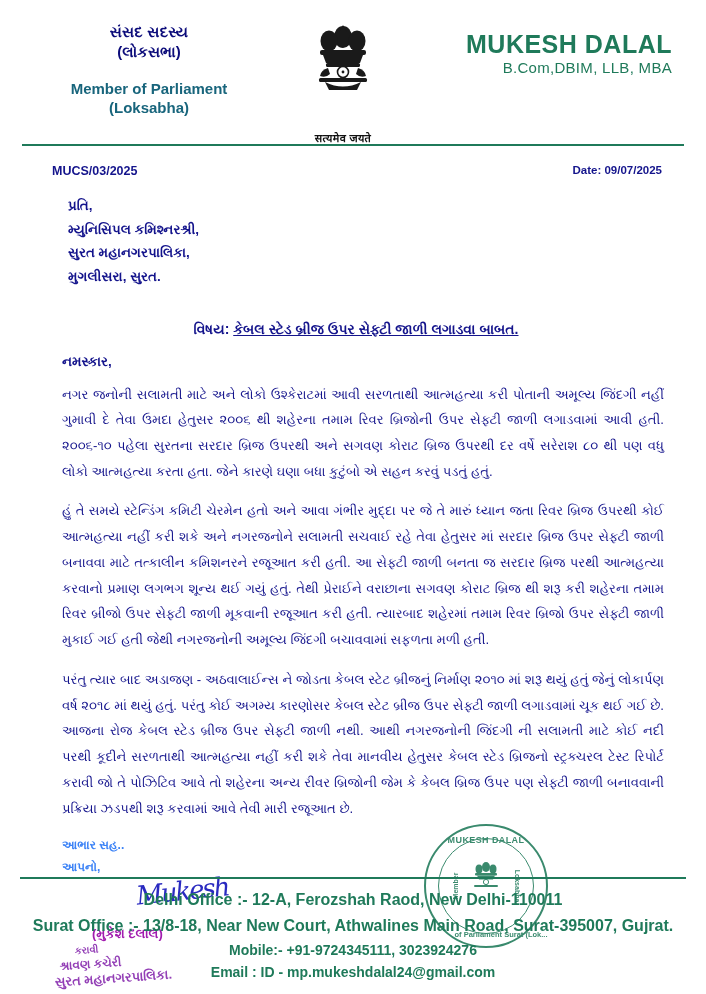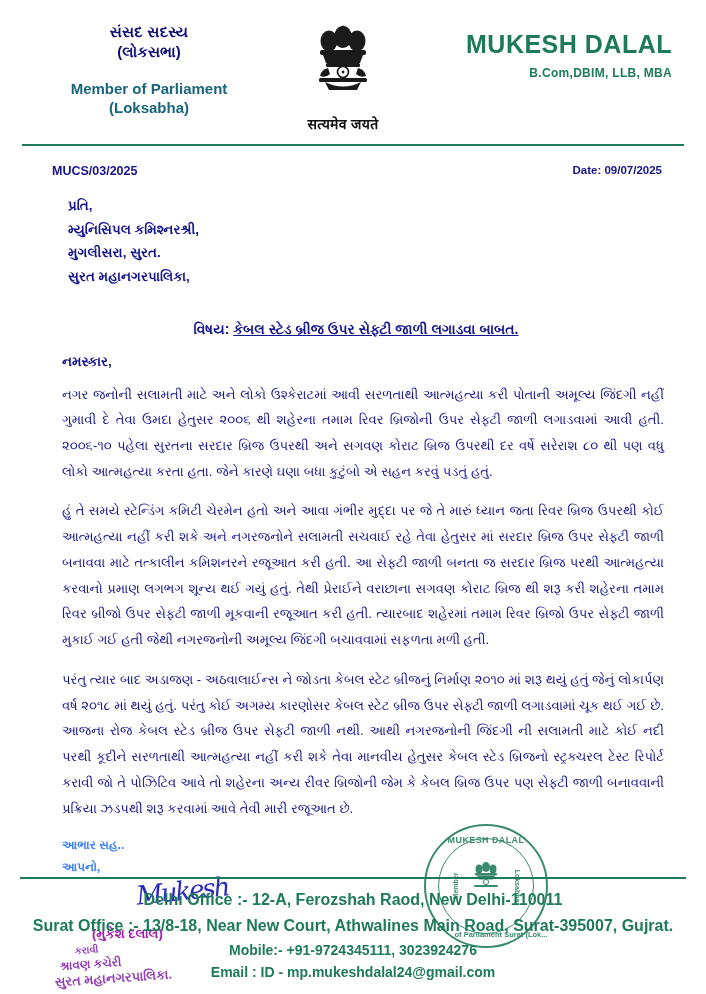--- a/index.html
+++ b/index.html
@@ -63,43 +63,43 @@
     text-align:center;
     padding-top:2px;
   }
   .emblem{
     font-size:0;
     line-height:0;
     display:block;
     margin:0 auto;
   }
   .hdr-center .motto{
-    font-size:14px;
+    font-size:11px;
     font-weight:bold;
     color:#111;
-    margin-top:2px;
+    margin-top:18px;
     letter-spacing:.3px;
   }
   .hdr-right{
     width:250px;
     text-align:right;
     padding-top:12px;
   }
   .hdr-right .name{
     font-size:25px;
     font-weight:bold;
     color:#1f7a5a;
     letter-spacing:.5px;
   }
   .hdr-right .degrees{
-    font-size:12px;
-    font-weight:bold;
+    font-size:15px;
+    font-weight:normal;
     color:#1f7a5a;
     letter-spacing:.3px;
-    margin-top:7px;
+    margin-top:0;
   }
   .rule{
     height:2px;
     background:#1f7a5a;
     margin:0 18px;
   }
   
   .body-wrap{
     padding:18px 34px 0 40px;
     box-sizing:border-box;
@@ -316,22 +316,22 @@
   <div class="body-wrap">
 
     <div class="ref-row">
       <div class="ref-no">MUCS/03/2025</div>
       <div class="date">Date: 09/07/2025</div>
     </div>
 
     <div class="addr">
       <div>પ્રતિ,</div>
       <div>મ્યુનિસિપલ કમિશ્નરશ્રી,</div>
+      <div>સુરત મહાનગરપાલિકા,</div>
       <div>મુગલીસરા, સુરત.</div>
-      <div>સુરત મહાનગરપાલિકા,</div>
     </div>
 
     <div class="subject">
       <span>વિષય:</span>
       <span class="u">કેબલ સ્ટેડ બ્રીજ ઉપર સેફ્ટી જાળી લગાડવા બાબત.</span>
     </div>
 
     <div class="salutation">નમસ્કાર,</div>
 
     <p class="para">નગર જનોની સલામતી માટે અને લોકો ઉશ્કેરાટમાં આવી સરળતાથી આત્મહત્યા કરી પોતાની અમૂલ્ય જિંદગી નહીં ગુમાવી દે તેવા ઉમદા હેતુસર ૨૦૦૬ થી શહેરના તમામ રિવર બ્રિજોની ઉપર સેફ્ટી જાળી લગાડવામાં આવી હતી. ૨૦૦૬-૧૦ પહેલા સુરતના સરદાર બ્રિજ ઉપરથી અને સગવણ કોરાટ બ્રિજ ઉપરથી દર વર્ષે સરેરાશ ૮૦ થી પણ વધુ લોકો આત્મહત્યા કરતા હતા. જેને કારણે ઘણા બધા કુટુંબો એ સહન કરવું પડતું હતું.</p>

